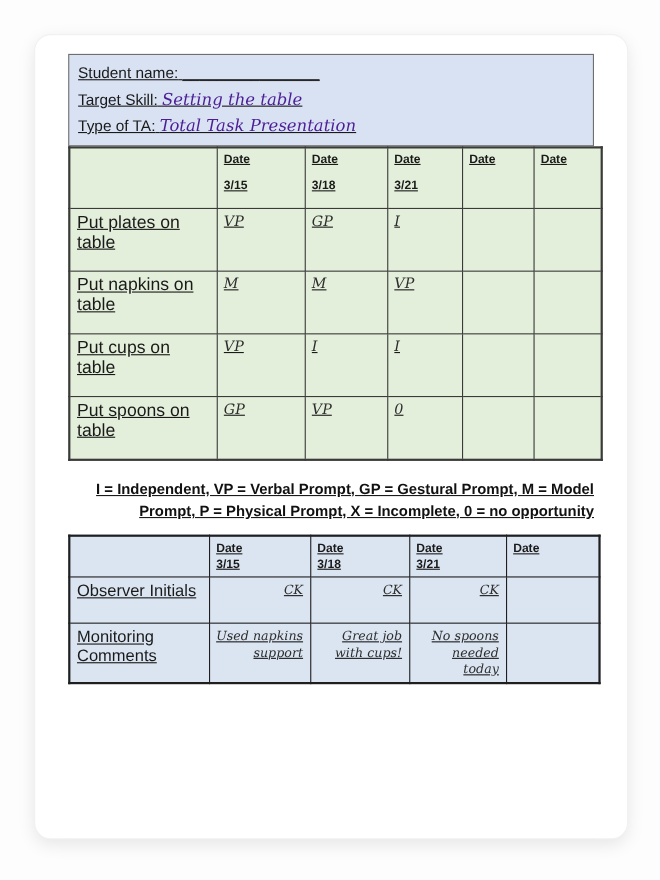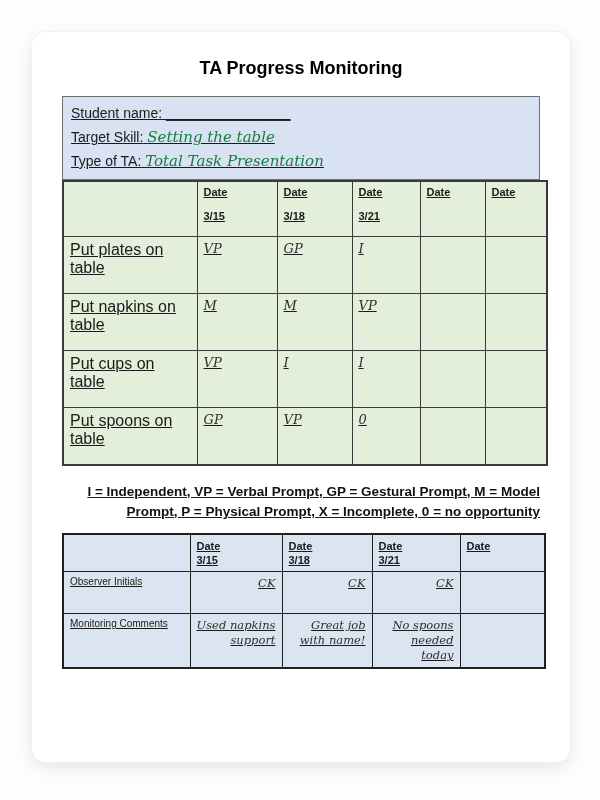--- a/index.html
+++ b/index.html
@@ -35,21 +35,21 @@
     padding:4px 8px 6px 8px;
   }
   .info-line{
     font-size:14px;
     line-height:24px;
     white-space:nowrap;
   }
   .hw{
     font-family:"DejaVu Serif", serif;
     font-style:italic;
-    color:#15803d;
+    color:#4c1d95;
   }
   .info-line .hw{ font-size:15px; }
 
   
   table{ border-collapse:collapse; table-layout:fixed; }
   td,th{ vertical-align:top; text-align:left; }
 
   
   .progress{
     width:484px;
@@ -95,38 +95,37 @@
   .observer td,.observer th{
     border:1px solid #1f1f1f;
     padding:4px 6px;
   }
   .observer th{
     height:28px;
     font-size:11px;
     font-weight:bold;
     line-height:14px;
   }
-  .observer td{ font-size:10px; }
+  .observer td{ font-size:15px; }
   .observer tr.r-initials td{ height:33px; }
   .observer tr.r-comments td{ height:38px; }
   .observer td.hw-cell{
     font-family:"DejaVu Serif", serif;
     font-style:italic;
     font-size:11.5px;
     line-height:15px;
     color:#2e2e2e;
     text-align:right;
   }
 </style>
 </head>
 <body>
 
 <div class="card">
 
-  <h1 class="page-title">TA Progress Monitoring</h1>
 
   <div class="content">
 
     <div class="info-box">
       <div class="info-line">
         <span>Student name:</span>
         <span>________________</span>
       </div>
       <div class="info-line">
         <span>Target Skill:</span>
@@ -242,21 +241,21 @@
       <tr class="r-initials">
         <td>Observer Initials</td>
         <td class="hw-cell">CK</td>
         <td class="hw-cell">CK</td>
         <td class="hw-cell">CK</td>
         <td class="hw-cell"></td>
       </tr>
       <tr class="r-comments">
         <td>Monitoring Comments</td>
         <td class="hw-cell">Used napkins support</td>
-        <td class="hw-cell">Great job with name!</td>
+        <td class="hw-cell">Great job with cups!</td>
         <td class="hw-cell">No spoons needed today</td>
         <td class="hw-cell"></td>
       </tr>
     </tbody>
       </table>
 
   </div>
 </div>
 
 </body></html>

